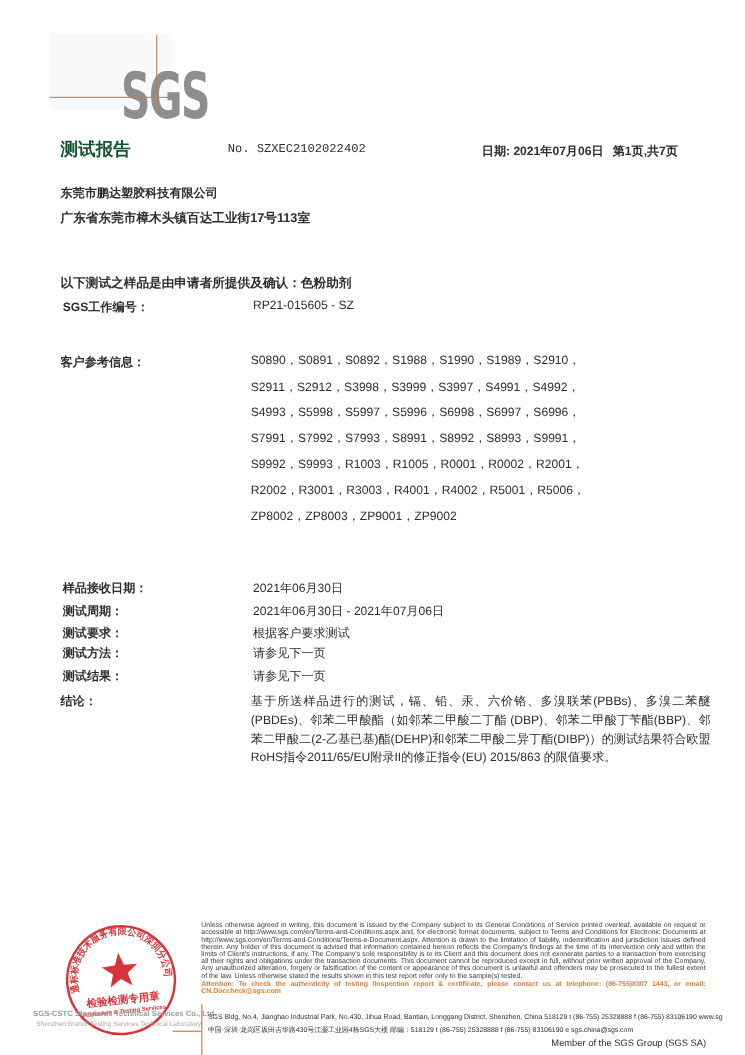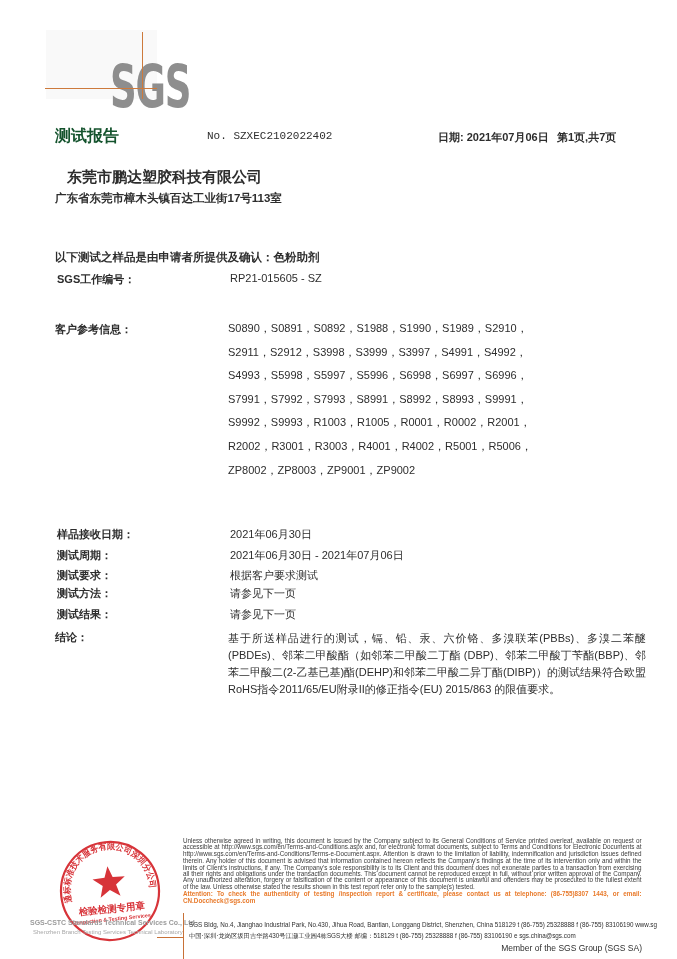--- a/index.html
+++ b/index.html
@@ -15,21 +15,21 @@
     font-family:"DejaVu Sans","Liberation Sans",sans-serif;
   }
   .logo-hline{position:absolute;left:45px;top:88px;width:112px;height:1px;background:#cd7a3c;}
   .logo-vline{position:absolute;left:142px;top:32px;width:1px;height:67px;background:#cd7a3c;}
   
   .rpt-title{position:absolute;left:55px;top:126px;font-size:16px;font-weight:bold;color:#14532d;}
   .rpt-no{position:absolute;left:207px;top:130px;font-size:11px;font-family:Liberation Mono, monospace;}
   .rpt-date{position:absolute;left:415px;top:130px;font-size:11px;font-weight:600;margin-left:23px;}
   .rpt-page{position:absolute;left:557px;top:130px;font-size:11px;font-weight:600;}
   
-  .client-name{position:absolute;left:55px;top:168px;font-size:15px;font-weight:600;margin-left:12px;}
+  .client-name{position:absolute;left:55px;top:168px;font-size:11px;font-weight:600;}
   .client-addr{position:absolute;left:55px;top:191px;font-size:11.5px;font-weight:600;}
   .statement{position:absolute;left:55px;top:250px;font-size:11.5px;font-weight:600;}
   
   .frow{position:absolute;left:57px;display:flex;font-size:11px;}
   .frow .lbl{width:173px;font-weight:600;flex:0 0 173px;}
   .frow .val{font-weight:normal;}
   .ref-label{position:absolute;left:55px;top:322px;font-size:11px;font-weight:600;text-align:center;}
   .ref-lines{position:absolute;left:228px;top:322px;font-size:11px;}
   .ref-lines div{height:23.6px;line-height:13px;}
   .concl-label{position:absolute;left:55px;top:630px;font-size:11px;font-weight:600;}

